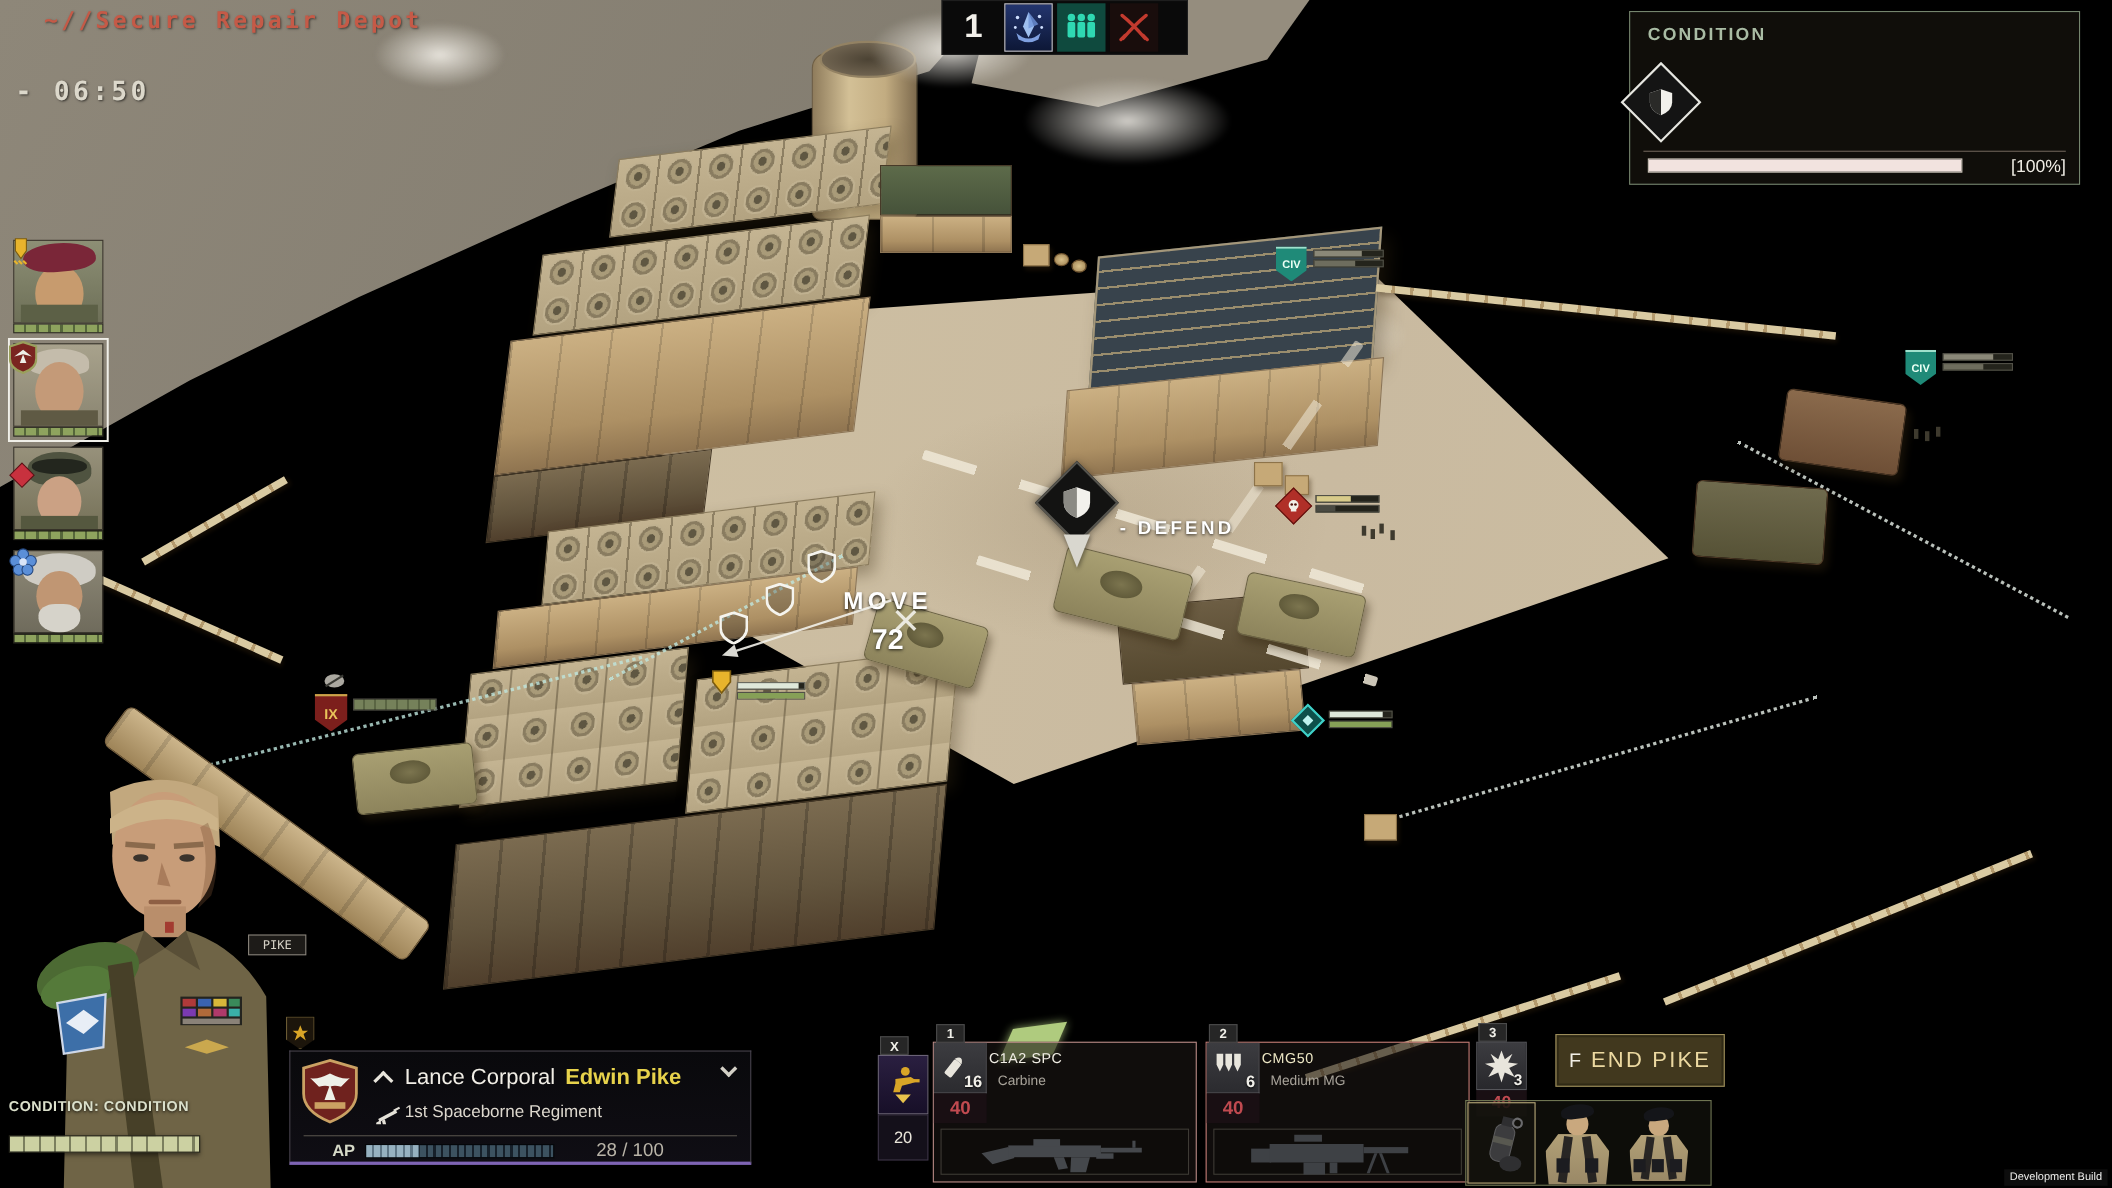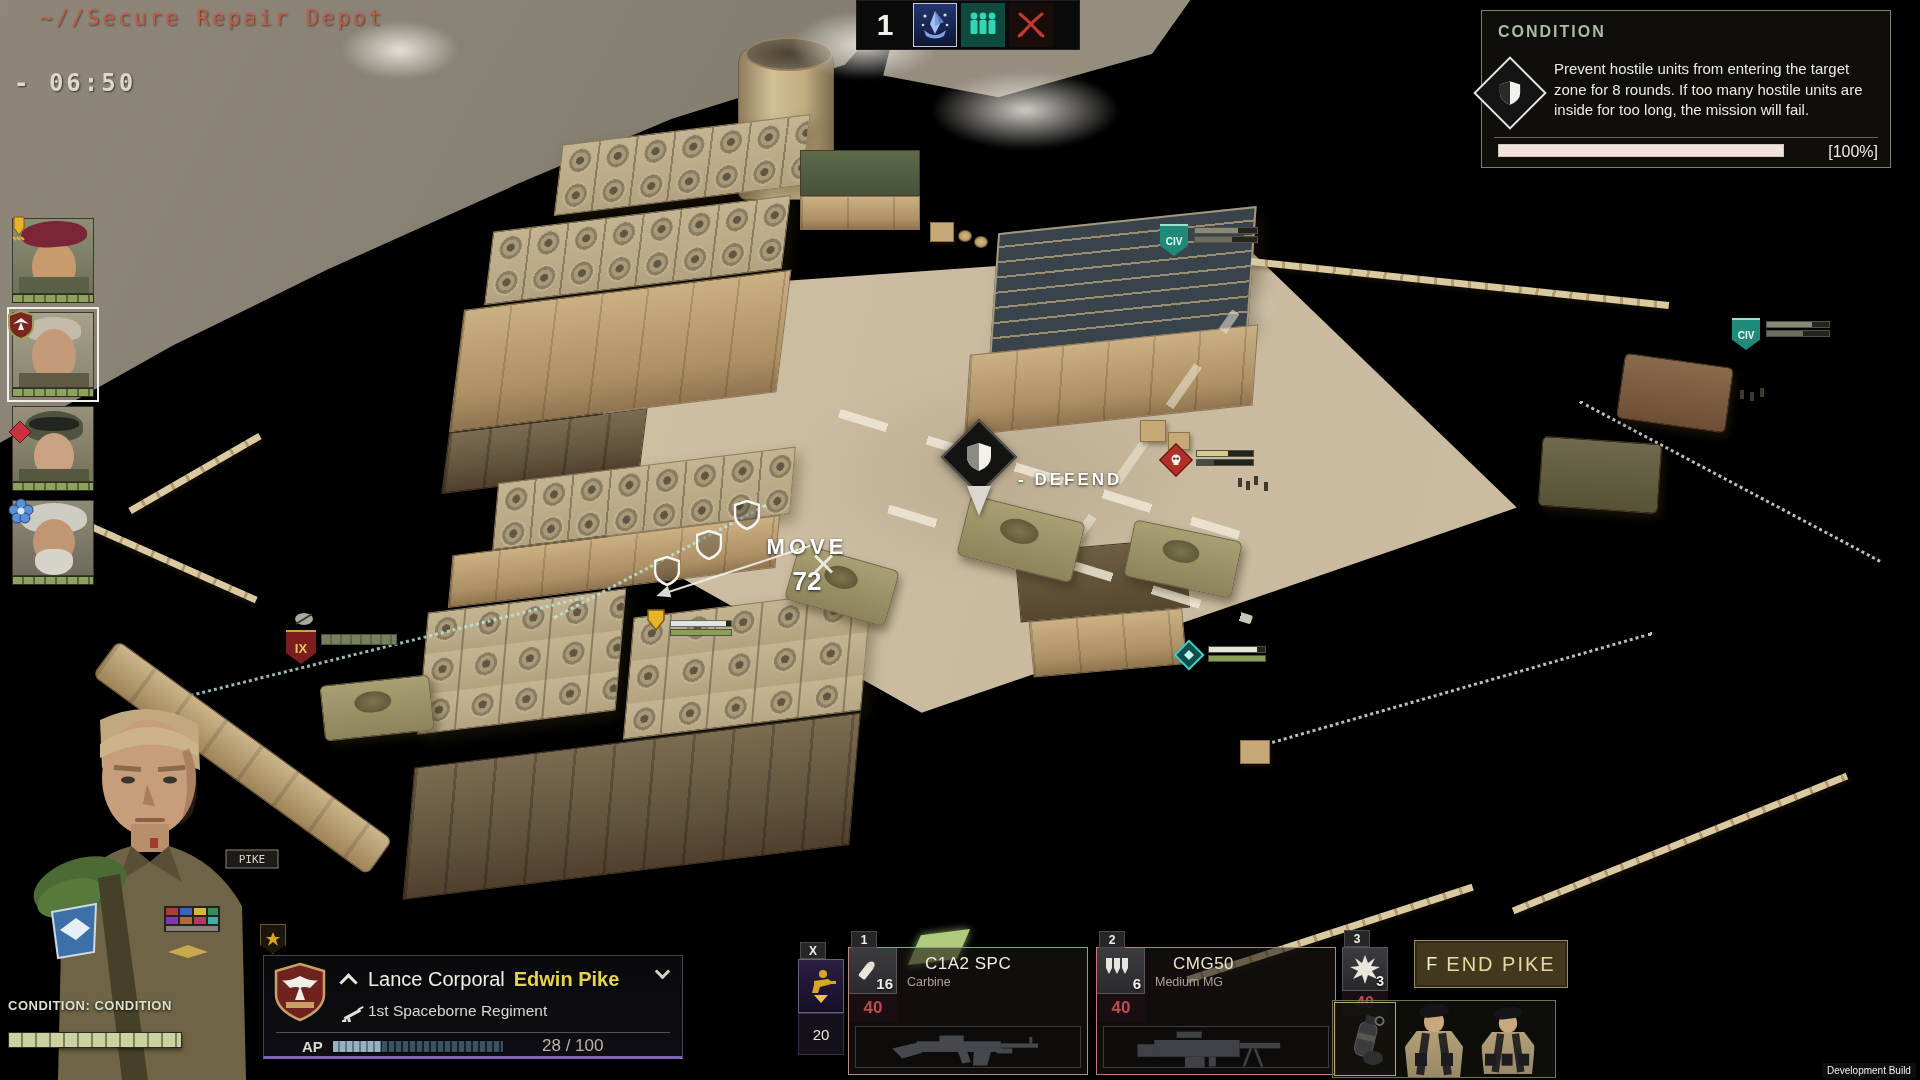--- a/index.html
+++ b/index.html
@@ -73,21 +73,21 @@
   .unitbar{height:7px;background:#24241c;border:1px solid #515047;}
   .unitbar>i{display:block;height:100%;}
   .badge-shield{display:flex;align-items:center;justify-content:center;
     clip-path:polygon(0 0,100% 0,100% 68%,50% 100%,0 68%);}
 
   
   .hud{position:absolute;}
   .mono{font-family:"DejaVu Sans Mono",monospace;}
 
   
-  .mission-title{left:40px;top:6px;font-size:21px;font-weight:normal;color:#c55a47;letter-spacing:3px;text-shadow:1px 1px 2px rgba(0,0,0,.5);}
+  .mission-title{left:40px;top:6px;font-size:21px;font-weight:bold;color:#c55a47;letter-spacing:3px;text-shadow:1px 1px 2px rgba(0,0,0,.5);}
   .timer{left:14px;top:30px;font-size:24px;font-weight:bold;color:#dcd8cb;letter-spacing:3px;text-shadow:1px 1px 2px rgba(0,0,0,.6);margin-top:39px;}
 
   
   .turn-panel{left:856px;top:0;width:224px;height:50px;background:#0a0a0a;border:1px solid #1e1e1e;
     display:flex;align-items:center;}
   .turn-num{width:56px;text-align:center;color:#f2f0ea;font-size:30px;font-weight:bold;}
   .turn-tile{width:44px;height:44px;margin-right:4px;display:flex;align-items:center;justify-content:center;}
   .tile-emblem{background:linear-gradient(#23356e,#0d1736);border:1px solid #c9c9d4;}
   .tile-people{background:#0f4a3e;}
   .tile-sabers{background:#190d0c;}
@@ -154,21 +154,21 @@
   .ability .icon-box{width:46px;height:54px;background:linear-gradient(#2a1f40,#170f28);border:1px solid #6a6276;
     display:flex;align-items:center;justify-content:center;}
   .ability .cost{width:46px;height:42px;background:#14101a;border:1px solid #3a3344;color:#e9e5da;font-size:15px;
     display:flex;align-items:center;justify-content:center;}
   .wslot{position:absolute;top:947px;width:240px;height:128px;background:rgba(26,22,20,.6);border:1px solid #b98a86;z-index:7;cursor:pointer;}
   .wslot .ammo-tile{position:absolute;left:0;top:0;width:48px;height:46px;background:linear-gradient(#3c3c40,#2b2b2f);
     border-right:1px solid #55555a;border-bottom:1px solid #55555a;}
   .wslot .ammo-n{position:absolute;right:3px;bottom:1px;font-size:15px;font-weight:bold;color:#f2f0ea;text-shadow:0 1px 2px #000;}
   .wslot .reserve{position:absolute;left:0;top:46px;width:48px;height:27px;background:#190f13;
     color:#c04a50;font-size:17px;font-weight:bold;display:flex;align-items:center;justify-content:center;}
-  .wslot .wname{position:absolute;left:76px;top:6px;font-size:17px;color:#f0ede4;letter-spacing:.5px;}
+  .wslot .wname{position:absolute;left:50px;top:6px;font-size:13px;color:#f0ede4;letter-spacing:.5px;}
   .wslot .wtype{position:absolute;left:58px;top:27px;font-size:12.5px;color:#a8a39a;}
   .wslot .wimg{position:absolute;left:6px;top:78px;right:6px;bottom:6px;background:rgba(14,12,10,.75);
     border:1px solid #3e3b35;display:flex;align-items:center;justify-content:center;}
   .wslot.s2 .wname{color:#ece6c4;}
   .slot3{left:1342px;top:947px;width:46px;z-index:7;cursor:pointer;}
   .slot3 .icon-box{position:relative;width:46px;height:44px;background:linear-gradient(#3c3c40,#28282c);border:1px solid #55555a;
     display:flex;align-items:center;justify-content:center;}
   .slot3 .cnt{position:absolute;right:3px;bottom:1px;font-size:14px;font-weight:bold;color:#f2f0ea;text-shadow:0 1px 2px #000;}
   .slot3 .reserve{width:46px;height:24px;background:#190f13;color:#c04a50;font-size:16px;font-weight:bold;
     display:flex;align-items:center;justify-content:center;}
@@ -479,21 +479,20 @@
   </div>
 
   <div class="hud objectives">
     <div class="obj-title">CONDITION</div>
     <div class="obj-icon">
       <svg width="22" height="26" viewBox="0 0 26 30">
           <path d="M13 1 L25 5 V15 Q25 24 13 29 Q1 24 1 15 V5 Z" fill="#f2f1ec"></path>
           <path d="M13 1 L1 5 V15 Q1 24 13 29 Z" fill="#2a2a28"></path>
         </svg>
     </div>
-    <div class="obj-desc">Prevent hostile units from entering the target zone for 8 rounds. If too many hostile units are inside for too long, the mission will fail.</div>
     <div class="obj-div"></div>
     <div class="obj-bar">
         <i></i>
       </div>
     <div class="obj-pct">[100%]</div>
   </div>
 
   <div class="hud roster">
     <div class="member">
       <svg class="mbadge" style="left:-4px;top:-2px;" width="22" height="28" viewBox="0 0 22 28">

